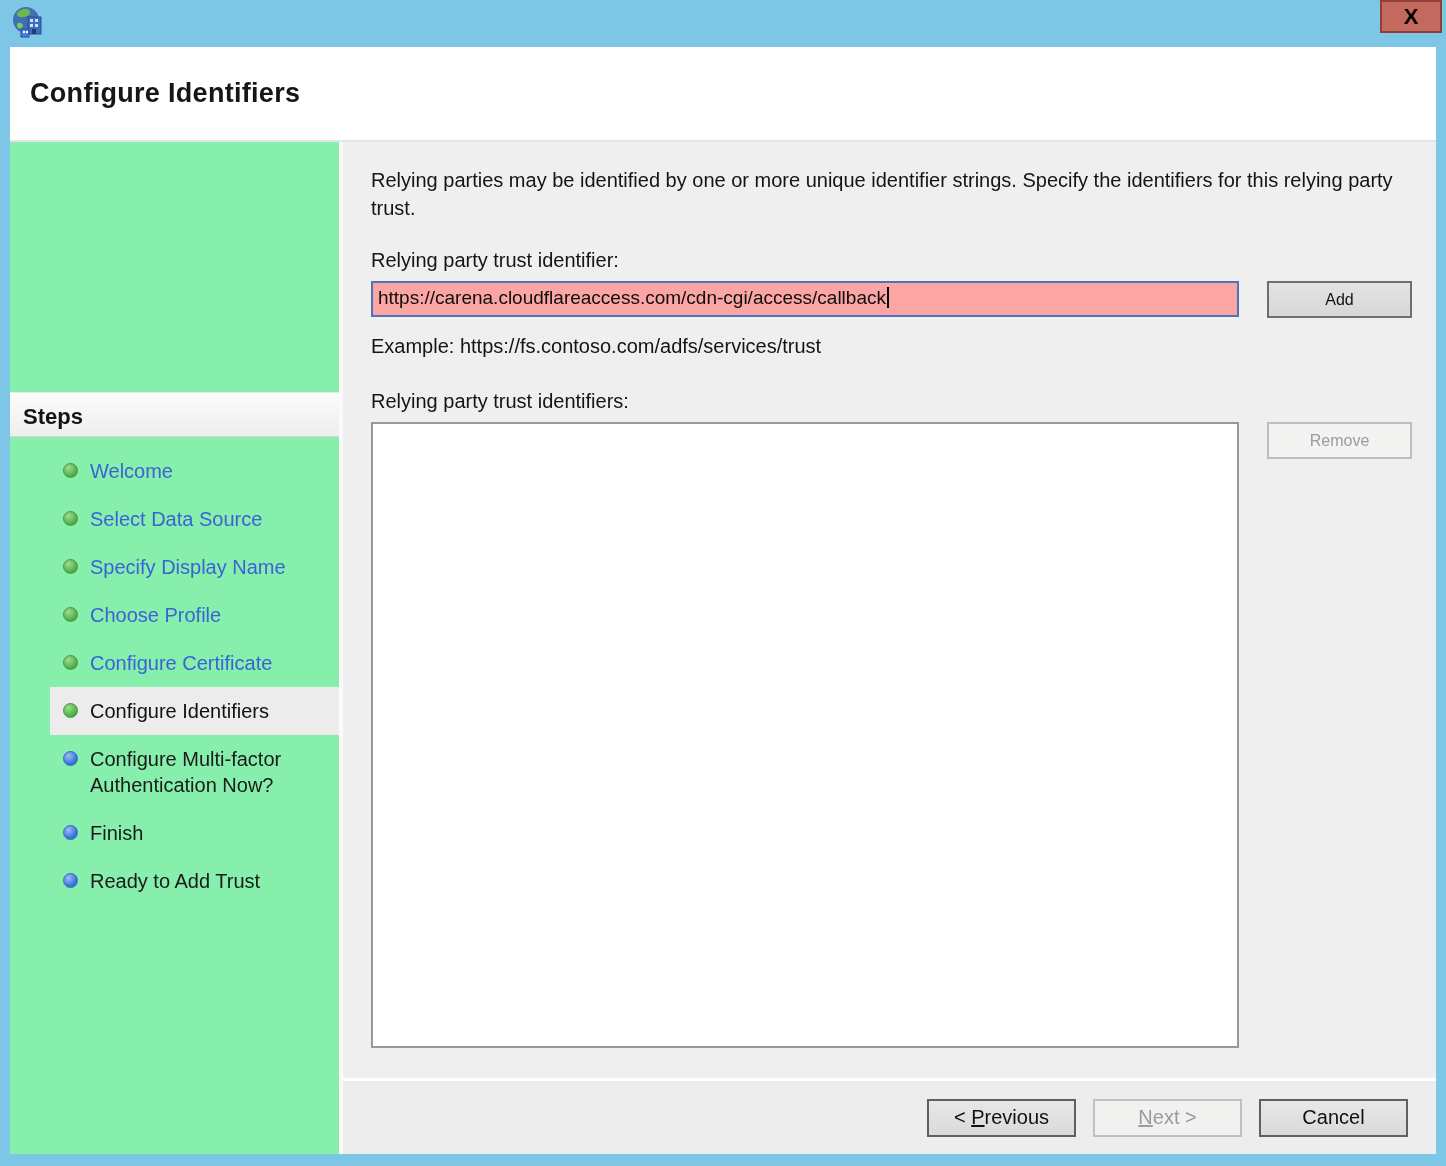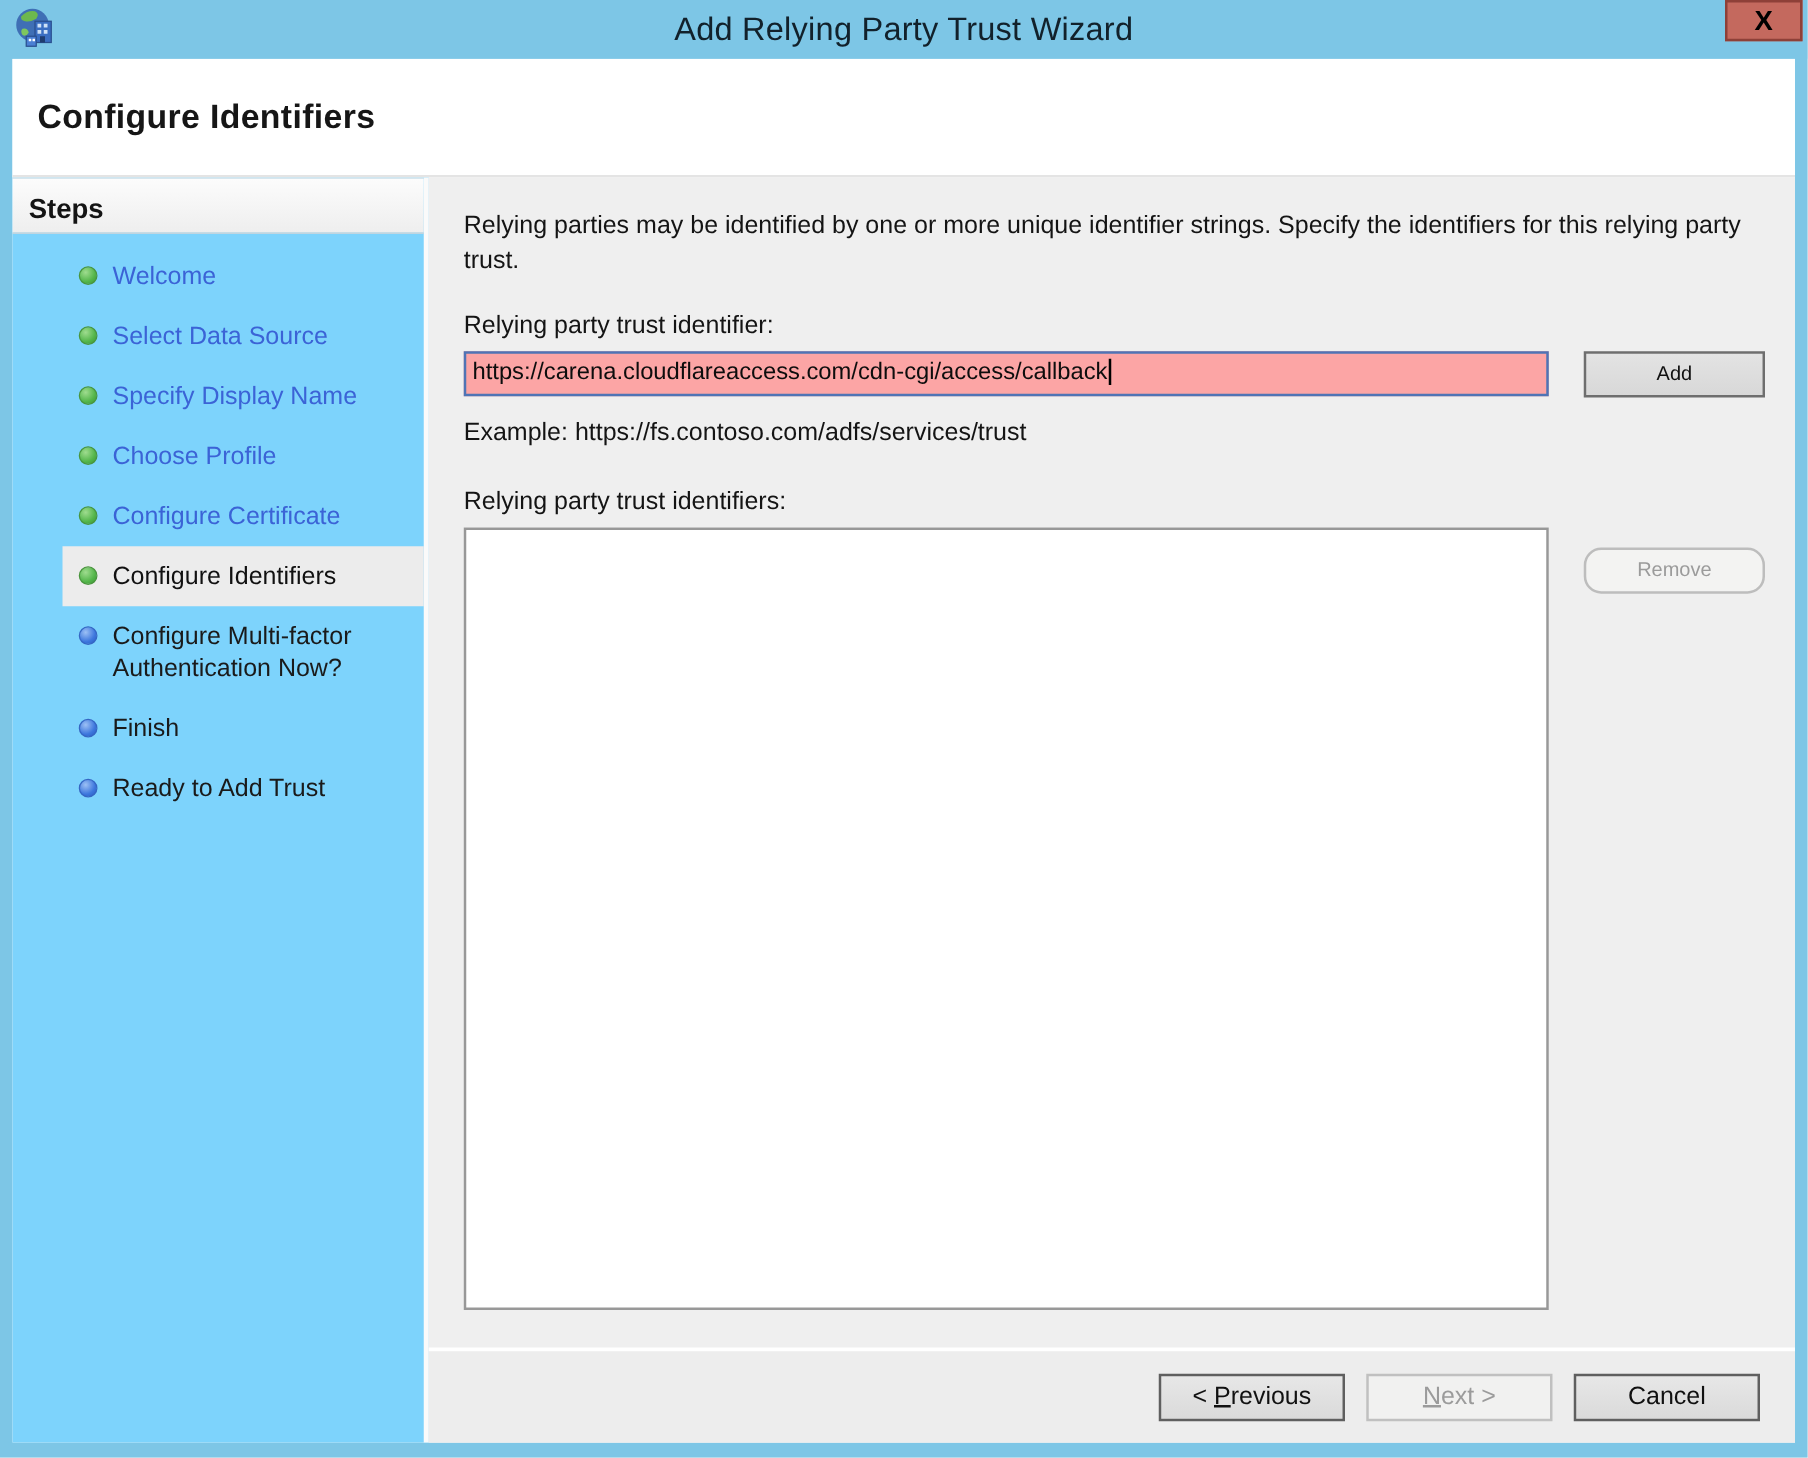--- a/index.html
+++ b/index.html
@@ -33,22 +33,22 @@
   .page-header {
     height: 95px; background: #ffffff; border-bottom: 2px solid #e4e4e4;
     display: flex; align-items: center; padding-left: 20px; flex: 0 0 auto;
   }
   .page-header h1 { font-size: 27px; font-weight: bold; color: #161616; letter-spacing: 0.3px; }
 
   .body-row { flex: 1 1 auto; display: flex; min-height: 0; }
 
   
   .sidebar {
-    width: 333px; flex: 0 0 auto; background: #7dd3fc;
-    border-right: 4px solid #fafafa; display: flex; flex-direction: column;
+    width: 333px; flex: 0 0 auto; background: #86efac;
+    border-right: 4px solid #fafafa; display: flex; flex-direction: column; justify-content: center;
   }
   .steps-header {
     height: 45px; padding: 11px 0 0 13px;
     font-size: 22px; font-weight: bold; color: #141414;
     background: linear-gradient(#fcfcfc, #eeeeee);
     border-bottom: 1px solid #d6d6d6; border-top: 1px solid #e9e9e9;
   }
   .steps-list { list-style: none; padding-top: 10px; margin-left: 40px; }
   .step-item {
     position: relative; padding: 11px 14px 11px 40px;
@@ -90,21 +90,21 @@
   }
   .side-btn {
     width: 145px; height: 37px; margin-left: 28px;
     background: linear-gradient(#e3e3e3, #d8d8d8);
     border: 2px solid #6e6e6e; font-size: 16px; color: #111;
     font-family: "Liberation Sans", sans-serif; cursor: pointer;
   }
   .side-btn.disabled {
     background: #f3f3f2; border: 2px solid #bdbdbd; color: #9b9b9b; cursor: default;
   }
-  .side-btn.remove { margin-top: 16px; border-radius: 14px; }
+  .side-btn.remove { margin-top: 0; }
 
   
   .buttonbar {
     flex: 0 0 auto; height: 76px; background: #ededed;
     border-top: 3px solid #ffffff;
     display: flex; align-items: center; justify-content: flex-end;
     padding-right: 28px; gap: 17px;
   }
   .nav-btn {
     width: 149px; height: 38px; font-size: 20px; color: #111;
@@ -130,21 +130,20 @@
       <rect x="18" y="12" width="13" height="17" fill="#3a6ec2" stroke="#2a4f8f"></rect>
       <rect x="20" y="14" width="3" height="3" fill="#cfe2f7"></rect>
       <rect x="25" y="14" width="3" height="3" fill="#cfe2f7"></rect>
       <rect x="20" y="19" width="3" height="3" fill="#cfe2f7"></rect>
       <rect x="25" y="19" width="3" height="3" fill="#cfe2f7"></rect>
       <rect x="22" y="24" width="4" height="5" fill="#1f3d70"></rect>
       <rect x="11" y="24" width="8" height="8" fill="#4a7fd4" stroke="#2a4f8f"></rect>
       <rect x="13" y="26" width="2" height="2" fill="#ffffff"></rect>
       <rect x="16" y="26" width="2" height="2" fill="#ffffff"></rect>
     </svg>
-    <span class="title">Add Relying Party Trust Wizard</span>
     <div class="close-btn">X</div>
   </div>
 
   <div class="frame">
 
     <div class="page-header">
       <h1>Configure Identifiers</h1>
     </div>
 
     <div class="body-row">

